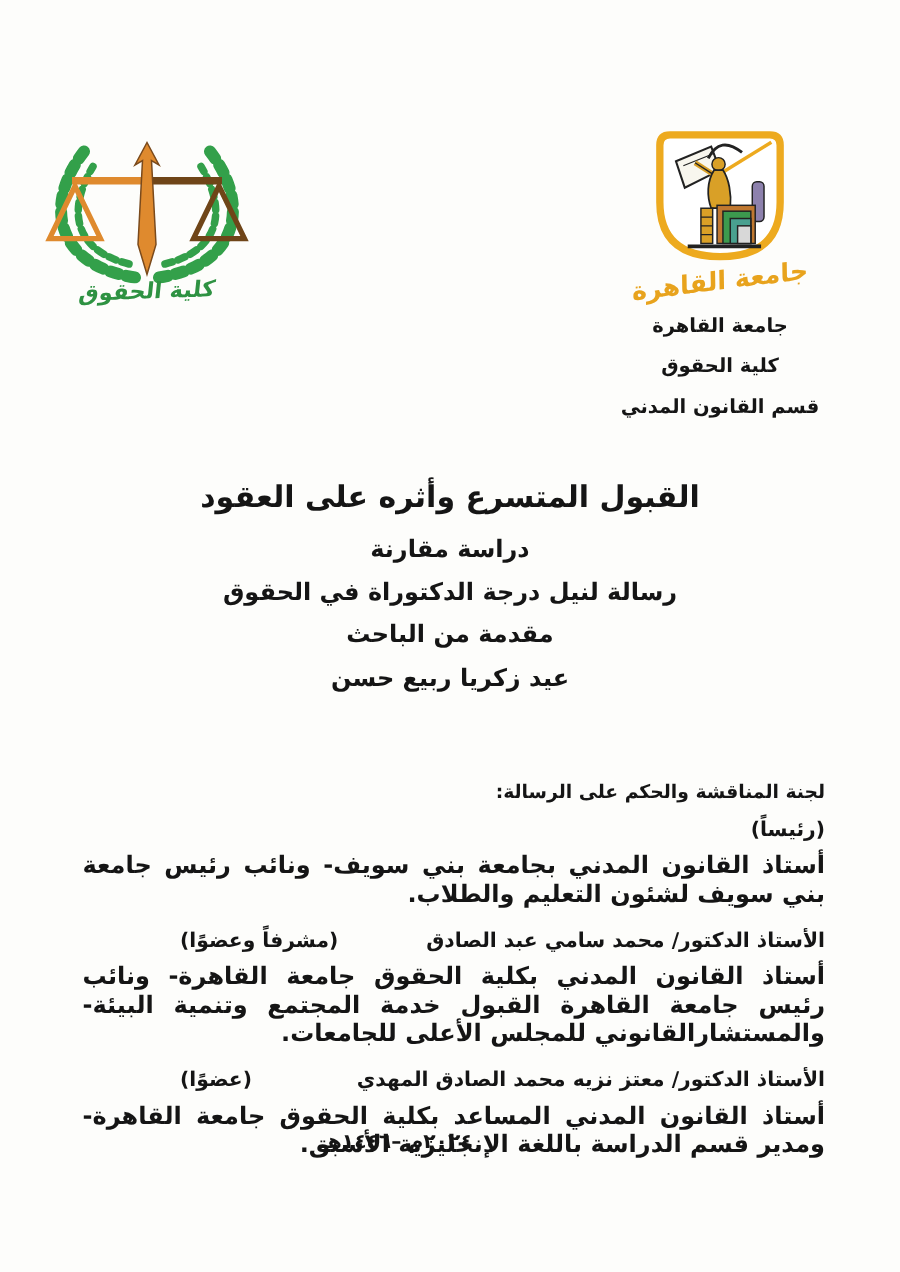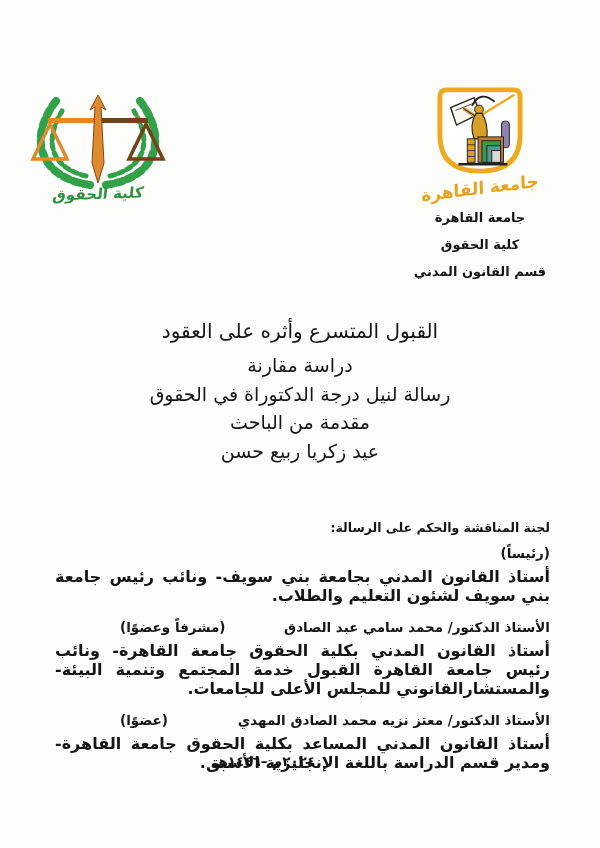--- a/index.html
+++ b/index.html
@@ -16,22 +16,22 @@
   .univ-callig{margin-top:2px;font-size:17px;font-weight:bold;color:#e8a31d;
     transform:rotate(-7deg) skewX(-6deg);letter-spacing:0.5px;}
 
   
   .institution{position:absolute;top:209px;left:395px;width:170px;text-align:center;
     font-weight:bold;font-size:13px;}
   .institution div{line-height:17px;margin-bottom:10px;white-space:nowrap;}
 
   
   .titleblock{position:absolute;top:318px;left:0;width:600px;text-align:center;}
-  .title{font-size:20px;font-weight:normal;line-height:26px;}
-  .sub{font-size:19px;font-weight:normal;line-height:17px;margin-top:11.5px;}
+  .title{font-size:20px;font-weight:bold;line-height:26px;}
+  .sub{font-size:16px;font-weight:bold;line-height:17px;margin-top:11.5px;}
   .sub.first{margin-top:13px;}
 
   
   .committee{position:absolute;top:520px;left:55px;width:495px;}
   .c-head{font-size:12.5px;font-weight:bold;text-align:right;line-height:16px;margin-bottom:8px;}
   .m-row{display:flex;justify-content:space-between;align-items:baseline;
     font-size:13.5px;font-weight:bold;line-height:19px;padding-left:36px;margin-top:13px;}
   .m-row.firstrow{margin-top:8px;}
   .m-name{white-space:nowrap;}
   .m-role{white-space:nowrap;margin-left:29px;}

